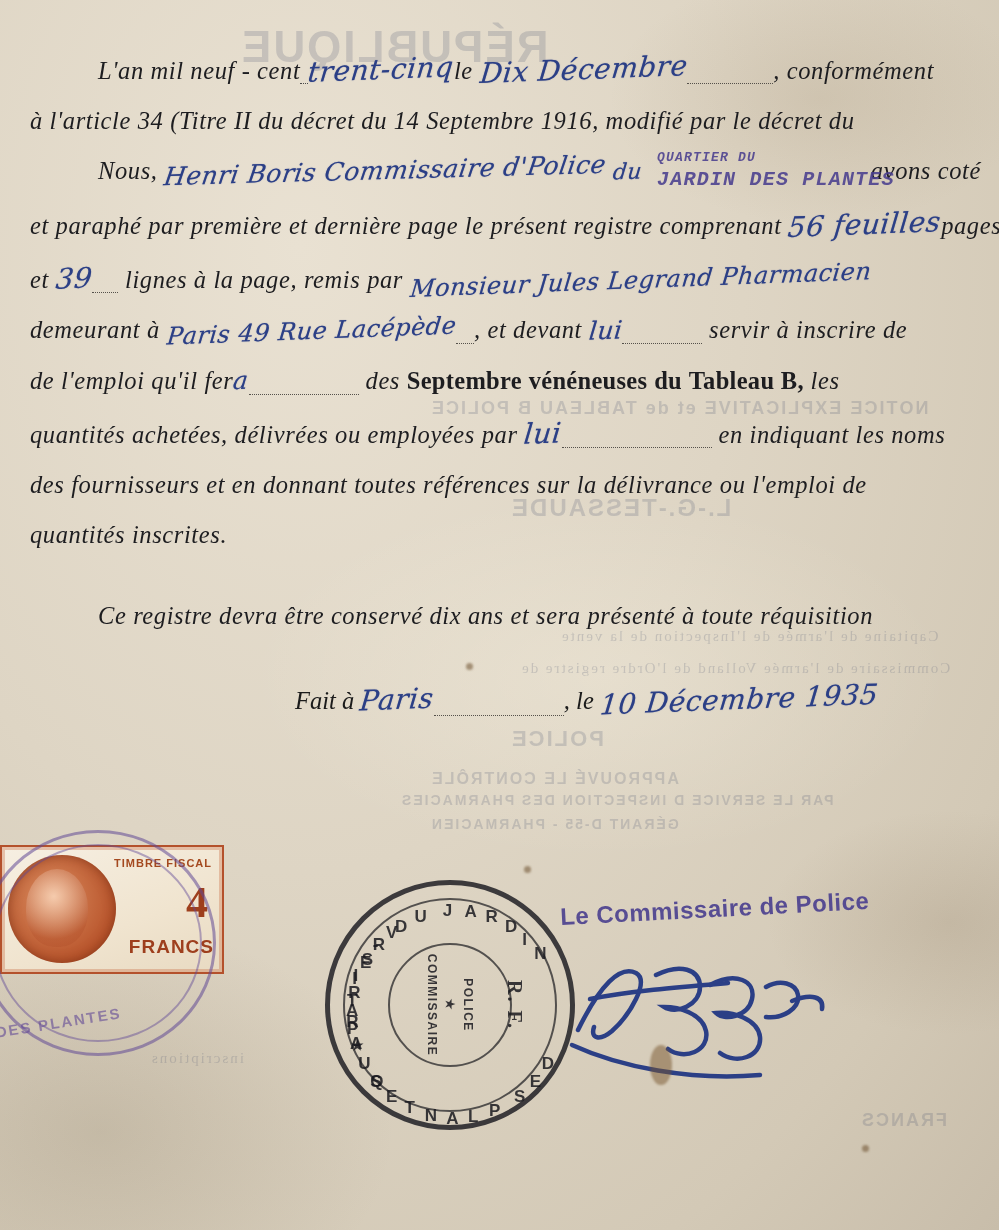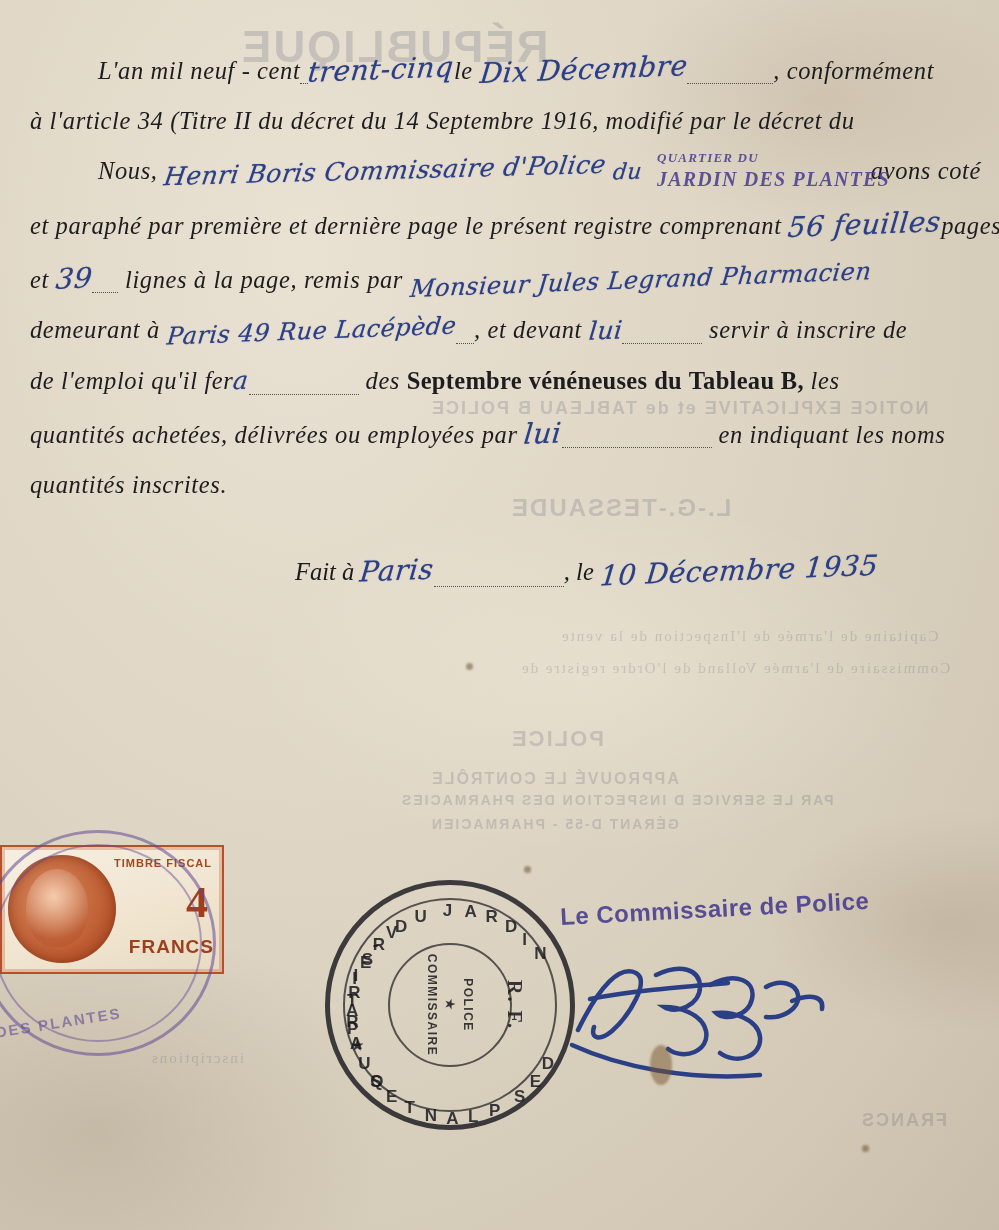--- a/index.html
+++ b/index.html
@@ -81,21 +81,21 @@
   }
   .dotline {
     display: inline-block;
     border-bottom: 1px dotted #55514b;
     height: 1.05em;
     vertical-align: bottom;
   }
 
   
   .stamp-text {
-    font-family: Liberation Serif, serif;
+    font-family: Liberation Mono, monospace;
     font-weight: bold;
     color: #4a3f8f;
     letter-spacing: 1.2px;
     display: inline-block;
     opacity: 0.88;
   }
   .stamp-small { font-size: 13px; }
   .stamp-big { font-size: 20px; }
 
   
@@ -370,23 +370,25 @@
       <span class="b">Tableau B,</span>
       <span>les</span>
     </div>
 
     <div class="line">
       <span>quantités  achetées,  délivrées  ou  employées  par</span>
       <span class="hand lg">lui</span><span class="dotline" style="width:150px"></span>
       <span>en  indiquant  les  noms</span>
     </div>
 
+    <div class="line">des  fournisseurs  et  en  donnant  toutes  références  sur  la  délivrance  ou  l'emploi  de</div>
 
     <div class="line" style="margin-bottom:56px;">quantités  inscrites.</div>
 
+    <div class="line indent">Ce  registre  devra  être  conservé  dix  ans  et  sera  présenté  à  toute  réquisition</div>
 
 
     <div class="signline">
       <span>Fait  à</span>
       <span class="hand lg">Paris</span><span class="dotline" style="width:130px"></span><span>,  le</span>
       <span class="hand lg">10 Décembre 1935</span>
     </div>
   </div>
 
   <div id="timbre">

